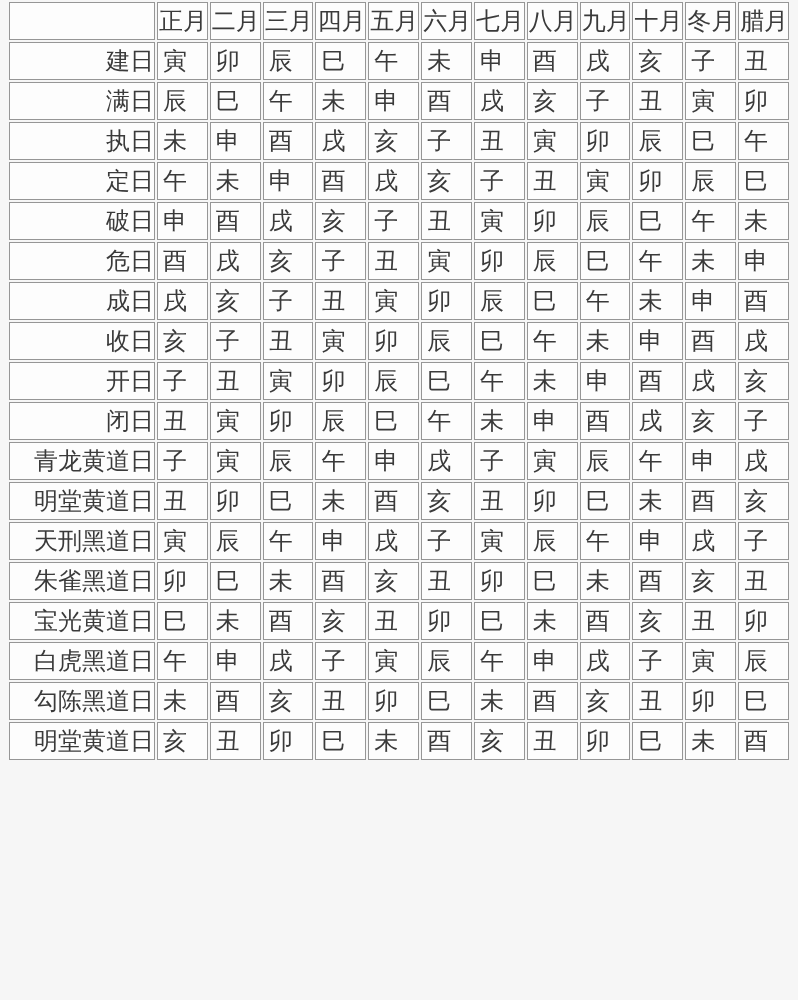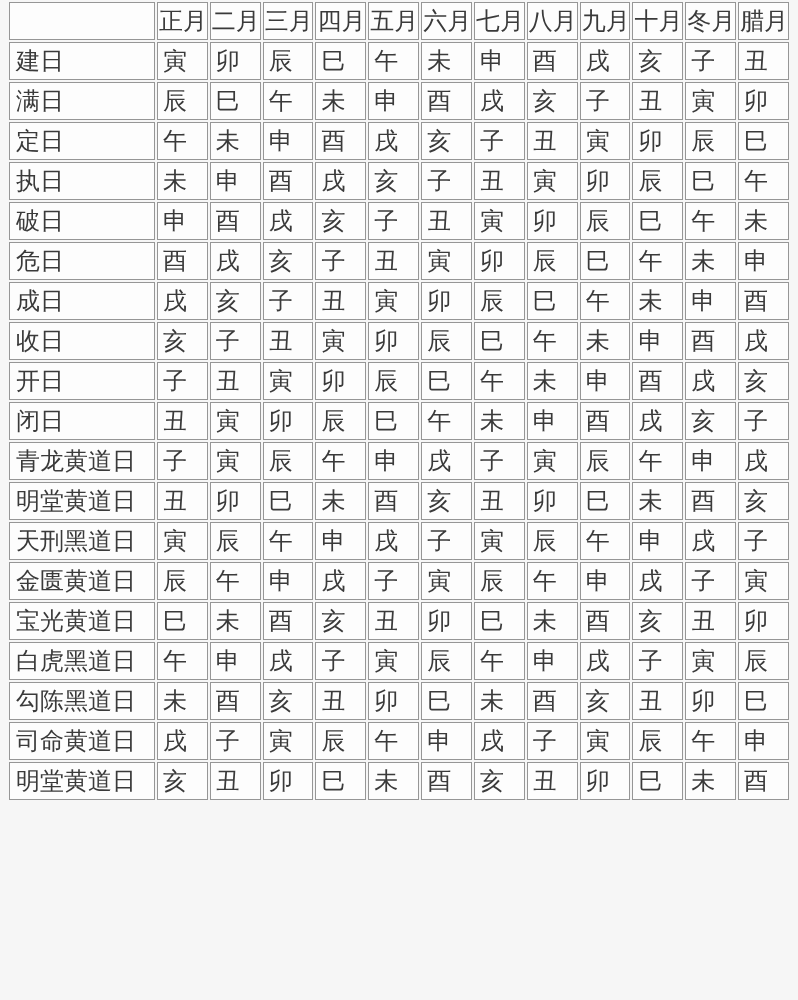--- a/index.html
+++ b/index.html
@@ -38,20 +38,21 @@
     white-space: nowrap;
     overflow: hidden;
     padding: 0 0 0 5px;
     line-height: 36px;
   }
   table.calendar thead th {
     padding-left: 1px;
   }
   table.calendar th.row-label {
     padding-left: 6px;
+    text-align: right;
   }
   col.label-col { width: 146px; }
 </style>
 </head>
 <body>
 
 <div class="page">
   <table class="calendar">
     <colgroup>
         <col class="label-col">
@@ -110,50 +111,50 @@
           <td>申</td>
           <td>酉</td>
           <td>戌</td>
           <td>亥</td>
           <td>子</td>
           <td>丑</td>
           <td>寅</td>
           <td>卯</td>
         </tr>
         <tr>
+          <th class="row-label">执日</th>
+          <td>未</td>
+          <td>申</td>
+          <td>酉</td>
+          <td>戌</td>
+          <td>亥</td>
+          <td>子</td>
+          <td>丑</td>
+          <td>寅</td>
+          <td>卯</td>
+          <td>辰</td>
+          <td>巳</td>
+          <td>午</td>
+        </tr>
+        <tr>
           <th class="row-label">定日</th>
           <td>午</td>
           <td>未</td>
           <td>申</td>
           <td>酉</td>
           <td>戌</td>
           <td>亥</td>
           <td>子</td>
           <td>丑</td>
           <td>寅</td>
           <td>卯</td>
           <td>辰</td>
           <td>巳</td>
         </tr>
         <tr>
-          <th class="row-label">执日</th>
-          <td>未</td>
-          <td>申</td>
-          <td>酉</td>
-          <td>戌</td>
-          <td>亥</td>
-          <td>子</td>
-          <td>丑</td>
-          <td>寅</td>
-          <td>卯</td>
-          <td>辰</td>
-          <td>巳</td>
-          <td>午</td>
-        </tr>
-        <tr>
           <th class="row-label">破日</th>
           <td>申</td>
           <td>酉</td>
           <td>戌</td>
           <td>亥</td>
           <td>子</td>
           <td>丑</td>
           <td>寅</td>
           <td>卯</td>
           <td>辰</td>
@@ -275,33 +276,33 @@
           <td>戌</td>
           <td>子</td>
           <td>寅</td>
           <td>辰</td>
           <td>午</td>
           <td>申</td>
           <td>戌</td>
           <td>子</td>
         </tr>
         <tr>
-          <th class="row-label">金匮黄道日</th>
-          <td>辰</td>
-          <td>午</td>
-          <td>申</td>
-          <td>戌</td>
-          <td>子</td>
-          <td>寅</td>
-          <td>辰</td>
-          <td>午</td>
-          <td>申</td>
-          <td>戌</td>
-          <td>子</td>
-          <td>寅</td>
+          <th class="row-label">朱雀黑道日</th>
+          <td>卯</td>
+          <td>巳</td>
+          <td>未</td>
+          <td>酉</td>
+          <td>亥</td>
+          <td>丑</td>
+          <td>卯</td>
+          <td>巳</td>
+          <td>未</td>
+          <td>酉</td>
+          <td>亥</td>
+          <td>丑</td>
         </tr>
         <tr>
           <th class="row-label">宝光黄道日</th>
           <td>巳</td>
           <td>未</td>
           <td>酉</td>
           <td>亥</td>
           <td>丑</td>
           <td>卯</td>
           <td>巳</td>
@@ -333,35 +334,20 @@
           <td>亥</td>
           <td>丑</td>
           <td>卯</td>
           <td>巳</td>
           <td>未</td>
           <td>酉</td>
           <td>亥</td>
           <td>丑</td>
           <td>卯</td>
           <td>巳</td>
-        </tr>
-        <tr>
-          <th class="row-label">司命黄道日</th>
-          <td>戌</td>
-          <td>子</td>
-          <td>寅</td>
-          <td>辰</td>
-          <td>午</td>
-          <td>申</td>
-          <td>戌</td>
-          <td>子</td>
-          <td>寅</td>
-          <td>辰</td>
-          <td>午</td>
-          <td>申</td>
         </tr>
         <tr>
           <th class="row-label">明堂黄道日</th>
           <td>亥</td>
           <td>丑</td>
           <td>卯</td>
           <td>巳</td>
           <td>未</td>
           <td>酉</td>
           <td>亥</td>

